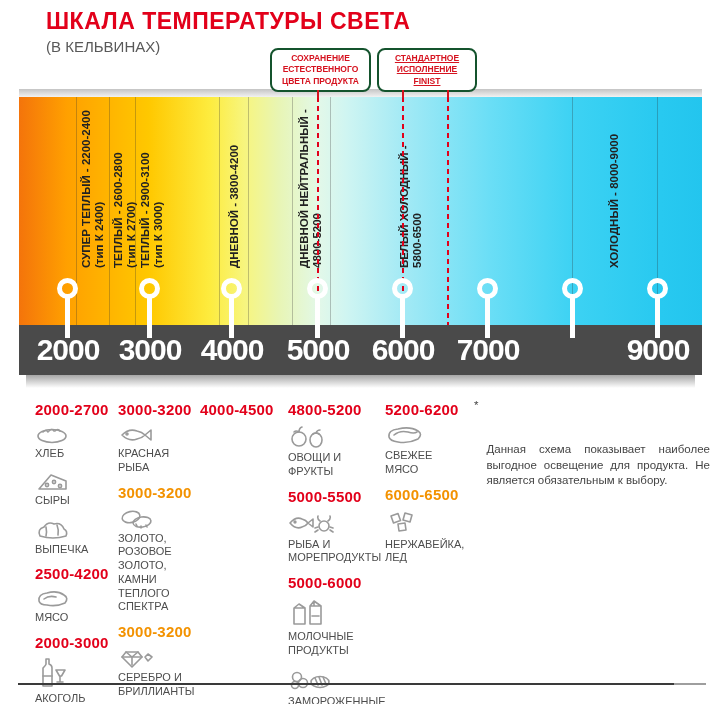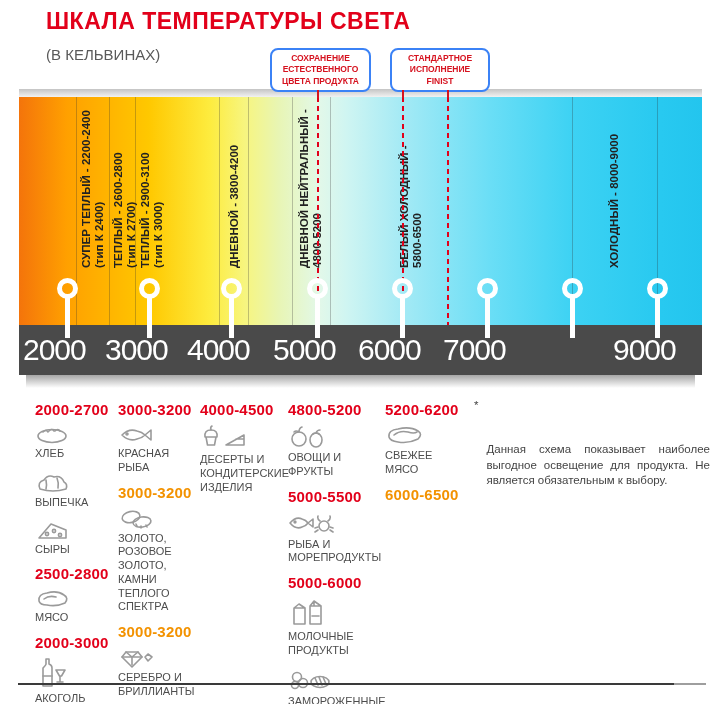--- a/index.html
+++ b/index.html
@@ -1,45 +1,45 @@
 <!DOCTYPE html>
 <html><head>
 <meta charset="utf-8">
 <style>
   html,body{margin:0;padding:0;background:#fff;}
   .stage{position:relative;width:720px;height:704px;background:#fff;overflow:hidden;
          font-family:"Liberation Sans",sans-serif;}
   
   .title{position:absolute;left:46px;top:8px;font-size:23px;font-weight:bold;color:#E2001A;letter-spacing:.5px;}
-  .subtitle{position:absolute;left:46px;top:38px;font-size:15px;color:#595959;margin-top:8px;}
-  .callout{position:absolute;top:48px;background:#fff;border:2px solid #3b82f6;border-radius:8px;
+  .subtitle{position:absolute;left:46px;top:38px;font-size:15px;color:#595959;}
+  .callout{position:absolute;top:48px;background:#fff;border:2px solid #14532d;border-radius:8px;
            color:#D6121F;font-weight:bold;font-size:8.5px;line-height:1.3;text-align:center;
            display:flex;align-items:center;justify-content:center;white-space:pre-line;z-index:6;}
   .co1{left:270px;width:97px;height:40px;}
-  .co2{left:390px;width:96px;height:40px;}
+  .co2{left:377px;width:96px;height:40px;text-decoration:underline;}
   .stem{position:absolute;top:90px;width:2px;height:8px;background:#D6121F;z-index:6;}
   
   .topshade{position:absolute;left:19px;top:89px;width:683px;height:8px;
             background:linear-gradient(to bottom,#c4c4c4,#f2f2f2);}
   .grad{position:absolute;left:19px;top:97px;width:683px;height:228px;
         background:linear-gradient(to right,
           #F4740B 0%,#FFA000 7%,#FFC800 19%,#FDEC3F 28%,#F7F57E 33%,#E8F5B4 38%,
           #E2F8E9 44%,#CFF5F2 48%,#A5EAF5 56%,#6ADEF6 69%,#3DD2F3 81%,#28C9F0 94%,#23C5EE 100%);}
   .sep{position:absolute;top:97px;width:1px;height:228px;background:rgba(45,45,45,.28);z-index:2;}
   .dash{position:absolute;top:97px;width:2px;height:228px;z-index:5;
         background:repeating-linear-gradient(to bottom,#E2001A 0 5px,transparent 5px 9px);}
   .vlabel{position:absolute;top:268px;transform:rotate(-90deg);transform-origin:0 0;
           font-size:11.5px;font-weight:bold;line-height:13px;color:#222;white-space:nowrap;z-index:3;}
   .ring{position:absolute;width:11px;height:11px;border:5px solid #fff;border-radius:50%;z-index:7;}
   .stem2{position:absolute;width:5px;background:#fff;top:298px;height:40px;z-index:7;}
   .band{position:absolute;left:19px;top:325px;width:683px;height:50px;background:#4A4A4A;z-index:4;}
   .bandshade{position:absolute;left:26px;top:375px;width:669px;height:13px;
              background:linear-gradient(to bottom,#a6a6a6,rgba(255,255,255,0));}
-  .tick{position:absolute;top:333px;width:90px;text-align:left;color:#fff;
-        font-size:30px;font-weight:normal;z-index:8;letter-spacing:-1px;}
+  .tick{position:absolute;top:333px;width:90px;text-align:center;color:#fff;
+        font-size:30px;font-weight:bold;z-index:8;letter-spacing:-1px;}
   
   .col{position:absolute;top:396px;}
   .rng{font-size:15px;font-weight:bold;margin:5px 0 5px;letter-spacing:.2px;}
   .red{color:#E2001A}.orange{color:#F39200}
   .item{margin:0 0 9px;}
   .icon{display:block;margin:0 0 2px;}
   .lbl{font-size:11px;color:#4d4d4d;line-height:1.25;white-space:pre-line;}
   .note{position:absolute;left:474px;top:398px;width:236px;display:flex;gap:8px;
         font-size:11.5px;color:#444;line-height:1.35;}
   .note .mark{flex:0 0 auto;}
@@ -139,36 +139,36 @@
   <div class="col" style="left:35px;width:78px">
     <div class="rng red">2000-2700</div>
     <div class="item">
       <svg class="icon" width="36" height="22" viewBox="0 0 36 22">
         <ellipse cx="17" cy="13" rx="14" ry="6.5"></ellipse>
           <path d="M8,9 q3,-3 5,0 M14,8 q3,-3 5,0 M20,8 q3,-3 5,0"></path>
         </svg>
       <div class="lbl">ХЛЕБ</div>
     </div>
     <div class="item">
-      <svg class="icon" width="36" height="24" viewBox="0 0 36 24">
-        <path d="M5,19 Q2,12 9,10 Q13,4 19,7 Q26,5 29,12 Q33,14 31,19 Q18,23 5,19 Z"></path>
-        <path d="M11,10 q1,5 0,9 M22,8 q2,5 1,10"></path>
-        </svg>
-      <div class="lbl">ВЫПЕЧКА</div>
-    </div>
-    <div class="item">
       <svg class="icon" width="36" height="22" viewBox="0 0 36 22">
         <path d="M4,19 L16,5 L31,11 L31,19 Z"></path>
           <circle cx="12" cy="15" r="1.6"></circle>
           <circle cx="19" cy="12" r="1.6"></circle>
           <circle cx="25" cy="16" r="1.6"></circle>
         </svg>
       <div class="lbl">СЫРЫ</div>
     </div>
-    <div class="rng red">2500-2800</div>
+    <div class="item">
+      <svg class="icon" width="36" height="24" viewBox="0 0 36 24">
+        <path d="M5,19 Q2,12 9,10 Q13,4 19,7 Q26,5 29,12 Q33,14 31,19 Q18,23 5,19 Z"></path>
+        <path d="M11,10 q1,5 0,9 M22,8 q2,5 1,10"></path>
+        </svg>
+      <div class="lbl">ВЫПЕЧКА</div>
+    </div>
+    <div class="rng red">2500-4200</div>
     <div class="item">
       <svg class="icon" width="36" height="22" viewBox="0 0 36 22">
         <path d="M4,14 Q3,7 12,6 Q22,3 29,8 Q34,11 30,16 Q21,20 12,18 Q5,18 4,14 Z"></path>
           <path d="M9,12 q5,-4 12,-2"></path>
         </svg>
       <div class="lbl">МЯСО</div>
     </div>
     <div class="rng red">2000-3000</div>
     <div class="item">
       <svg class="icon" width="36" height="34" viewBox="0 0 36 34">
@@ -210,30 +210,20 @@
           <path d="M4,12 h20 M8,7 l6,5 6,-5 M14,12 v8"></path>
         <path d="M27,12 l3,-3 4,3 -4,4 Z"></path>
         </svg>
       <div class="lbl">СЕРЕБРО И
 БРИЛЛИАНТЫ</div>
     </div>
   </div>
 
   <div class="col" style="left:200px;width:88px">
     <div class="rng red">4000-4500</div>
-    <div class="item">
-      <svg class="icon" width="48" height="28" viewBox="0 0 48 28">
-        <path d="M5,14 Q4,7 11,7 Q18,7 17,14 Z M6,14 l1.5,8 h7 l1.5,-8"></path>
-          <path d="M11,7 q-1,-3 1,-4"></path>
-        <path d="M26,22 L44,12 L44,22 Z M26,22 h18 M44,16 l-8,0"></path>
-        </svg>
-      <div class="lbl">ДЕСЕРТЫ И
-КОНДИТЕРСКИЕ
-ИЗДЕЛИЯ</div>
-    </div>
   </div>
 
   <div class="col" style="left:288px;width:88px">
     <div class="rng red">4800-5200</div>
     <div class="item">
       <svg class="icon" width="40" height="26" viewBox="0 0 40 26">
         <circle cx="11" cy="16" r="7"></circle>
           <path d="M11,9 q0,-4 3,-5 M11,9 q-3,-2 -5,0"></path>
         <ellipse cx="28" cy="17" rx="6" ry="7"></ellipse>
           <path d="M28,10 q1,-3 4,-3 M25,11 q3,-2 6,0"></path>
@@ -279,20 +269,29 @@
     <div class="rng red">5200-6200</div>
     <div class="item">
       <svg class="icon" width="40" height="24" viewBox="0 0 40 24">
         <path d="M4,14 Q3,7 13,6 Q25,3 33,8 Q38,11 33,16 Q23,21 13,19 Q5,18 4,14 Z"></path>
           <path d="M9,12 q6,-5 14,-3 q6,2 9,0"></path>
         </svg>
       <div class="lbl">СВЕЖЕЕ
 МЯСО</div>
     </div>
     <div class="rng orange">6000-6500</div>
+    <div class="item">
+      <svg class="icon" width="42" height="28" viewBox="0 0 42 28">
+        <path d="M6,8 l7,-2.5 2.5,7 -7,2.5 Z"></path>
+          <path d="M20,5 l7,2 -2,7 -7,-2 Z"></path>
+          <path d="M13,16 l7,-1 1,7 -7,1 Z"></path>
+        </svg>
+      <div class="lbl">НЕРЖАВЕЙКА,
+ЛЕД</div>
+    </div>
   </div>
 
   <div class="note">
     <span class="mark">*</span>
     <span class="txt">Данная схема показывает наиболее выгодное освещение для продукта. Не является обязательным к выбору.</span>
   </div>
 
   <div class="rule" style="left:18px;width:656px;background:#3a3a3a"></div>
   <div class="rule" style="left:674px;width:32px;background:#9e9e9e"></div>
 

